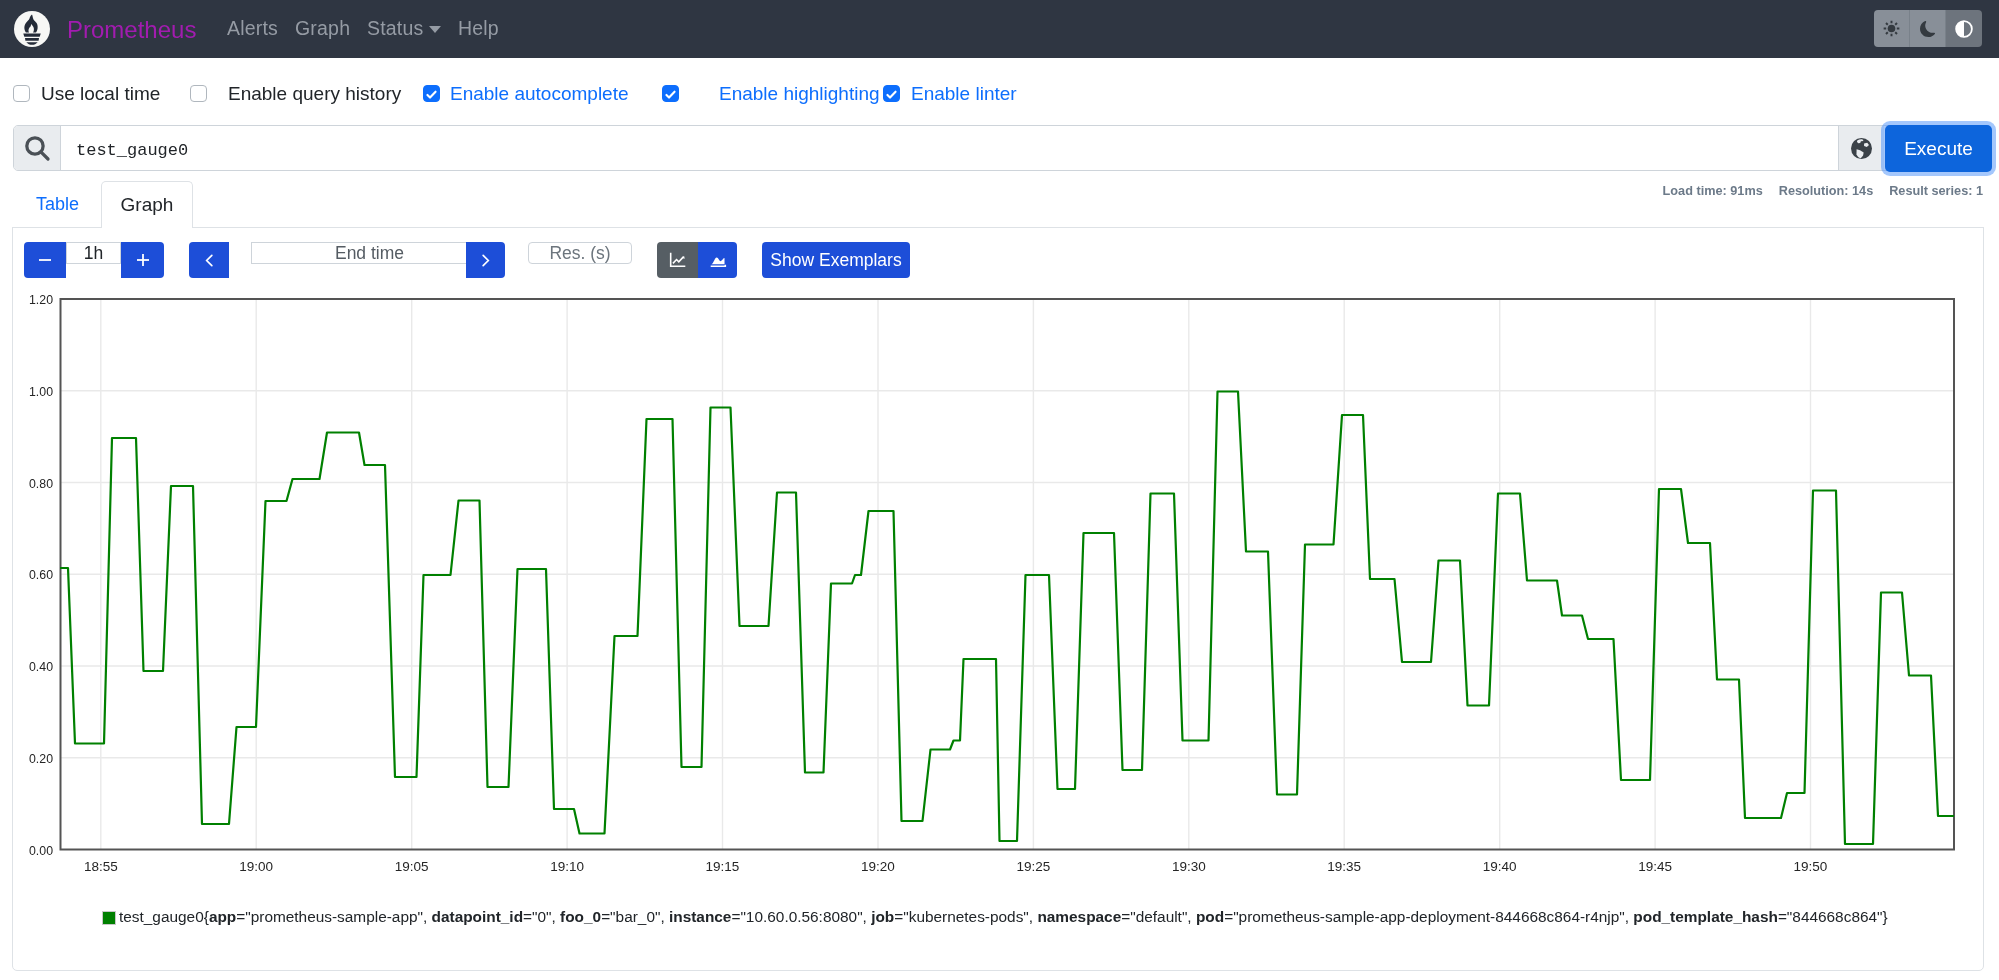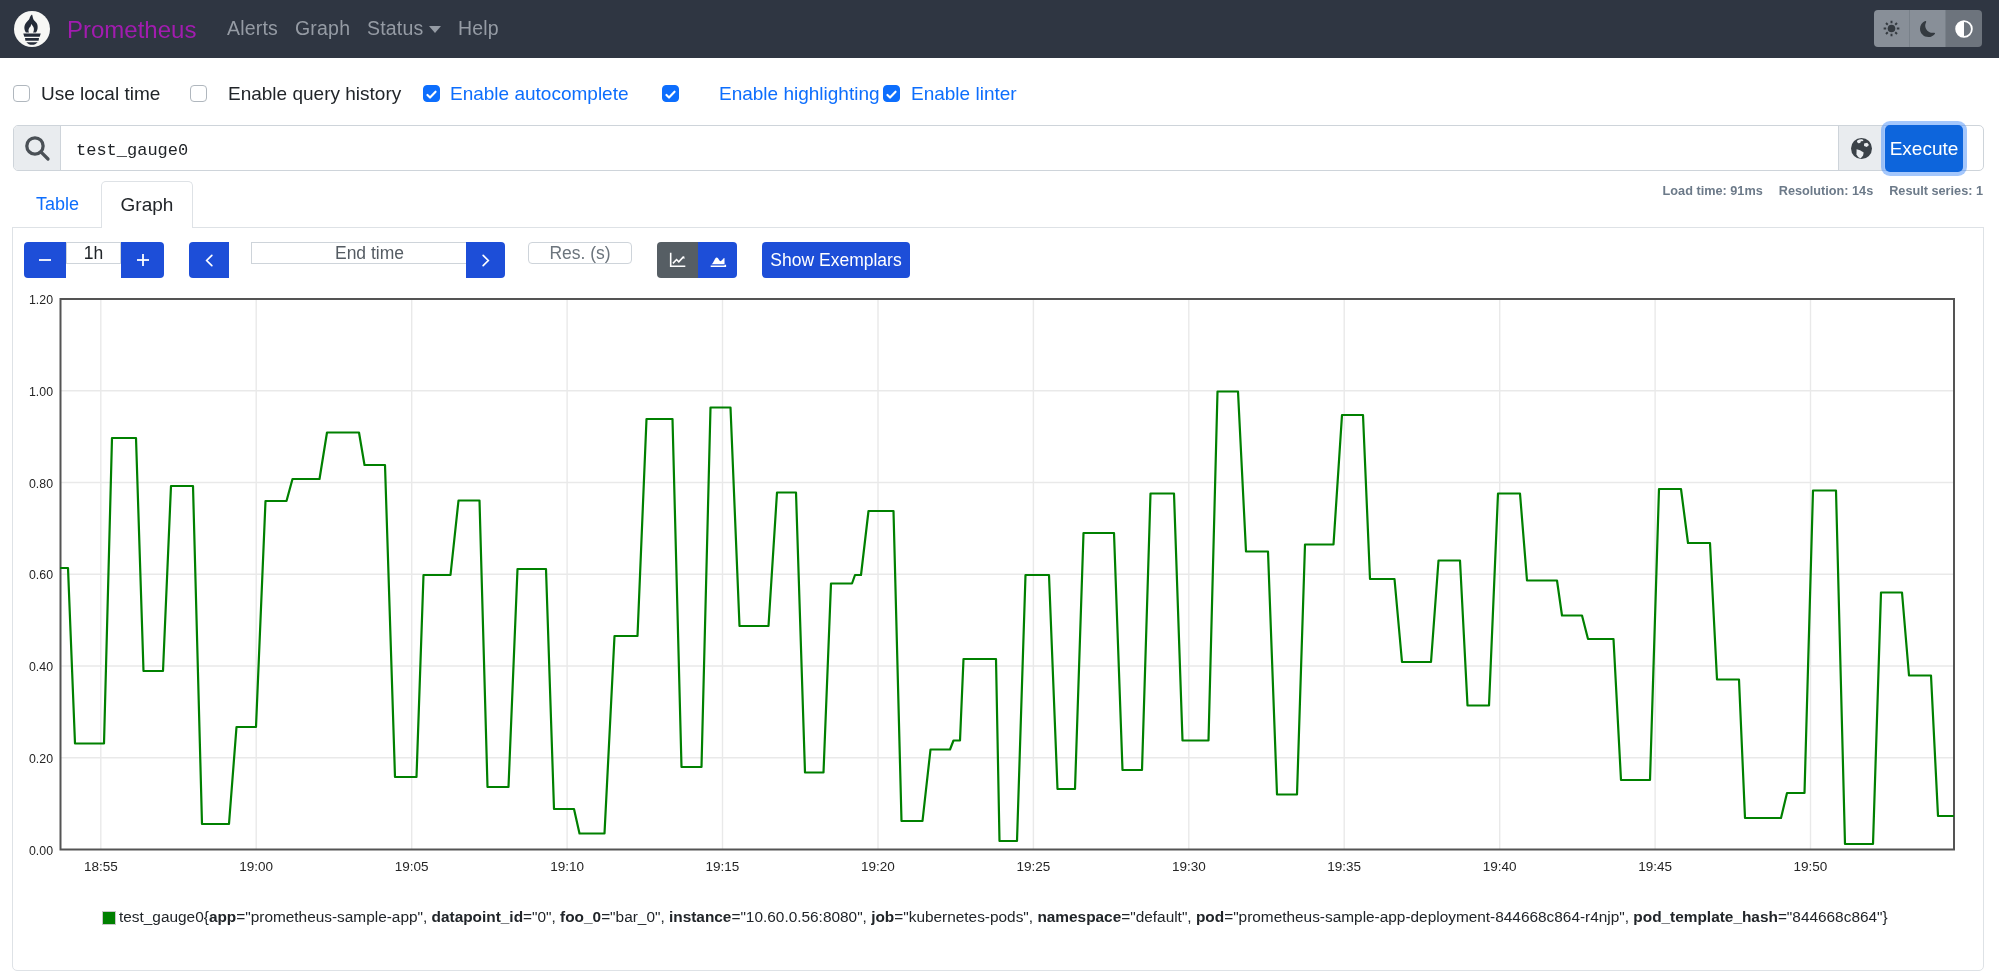--- a/index.html
+++ b/index.html
@@ -21,21 +21,21 @@
 .chk.on { background:#0d6efd; border-color:#0d6efd; }
 .chklab { top:83px; font-size:19px; color:#212529; }
 .chklab.on { color:#0d6efd; }
 .chk.on svg { display:block; margin:2px auto; }
 
 
 #qgroup { left:13px; top:125px; width:1971px; height:46px; border:1px solid #ced4da; border-radius:5px; background:#fff; display:flex; }
 #qsearch { width:47px; background:#e9ecef; border-right:1px solid #ced4da; border-radius:4px 0 0 4px; display:flex; align-items:center; justify-content:center; }
 #qtext { font-family:"Liberation Mono", monospace; font-size:17px; color:#212529; position:absolute; left:76px; top:141px; }
 #qglobe { position:absolute; left:1838px; top:126px; width:46px; height:44px; background:#e9ecef; border-left:1px solid #ced4da; display:flex; align-items:center; justify-content:center; }
-#execbtn { left:1885px; top:125px; width:78px; height:47px; background:#0d65dc; border-radius:5px; color:#fff; font-size:19px; display:flex; align-items:center; justify-content:center; box-shadow:0 0 0 4px rgba(73,143,250,.5); }
+#execbtn { left:1885px; top:125px; width:107px; height:47px; background:#0d65dc; border-radius:5px; color:#fff; font-size:19px; display:flex; align-items:center; justify-content:center; box-shadow:0 0 0 4px rgba(73,143,250,.5); }
 
 
 #infoline { right:16px; top:184px; font-size:12.7px; color:#6c7a89; font-weight:bold; }
 #infoline b { font-weight:bold; margin-left:16px; }
 #tabline { left:12px; top:227px; width:1972px; height:1px; background:#dee2e6; }
 #tabTable { left:14px; top:181px; width:87px; height:47px; color:#0d6efd; font-size:18px; display:flex; align-items:center; justify-content:center; }
 #tabGraph { left:101px; top:181px; width:92px; height:47px; background:#fff; border:1px solid #dee2e6; border-bottom:0; border-radius:5px 5px 0 0; color:#212529; font-size:19px; display:flex; align-items:center; justify-content:center; z-index:3; }
 
 
 #panel { left:12px; top:227px; width:1972px; height:744px; border:1px solid #dee2e6; border-radius:0 0 5px 5px; background:#fff; }

